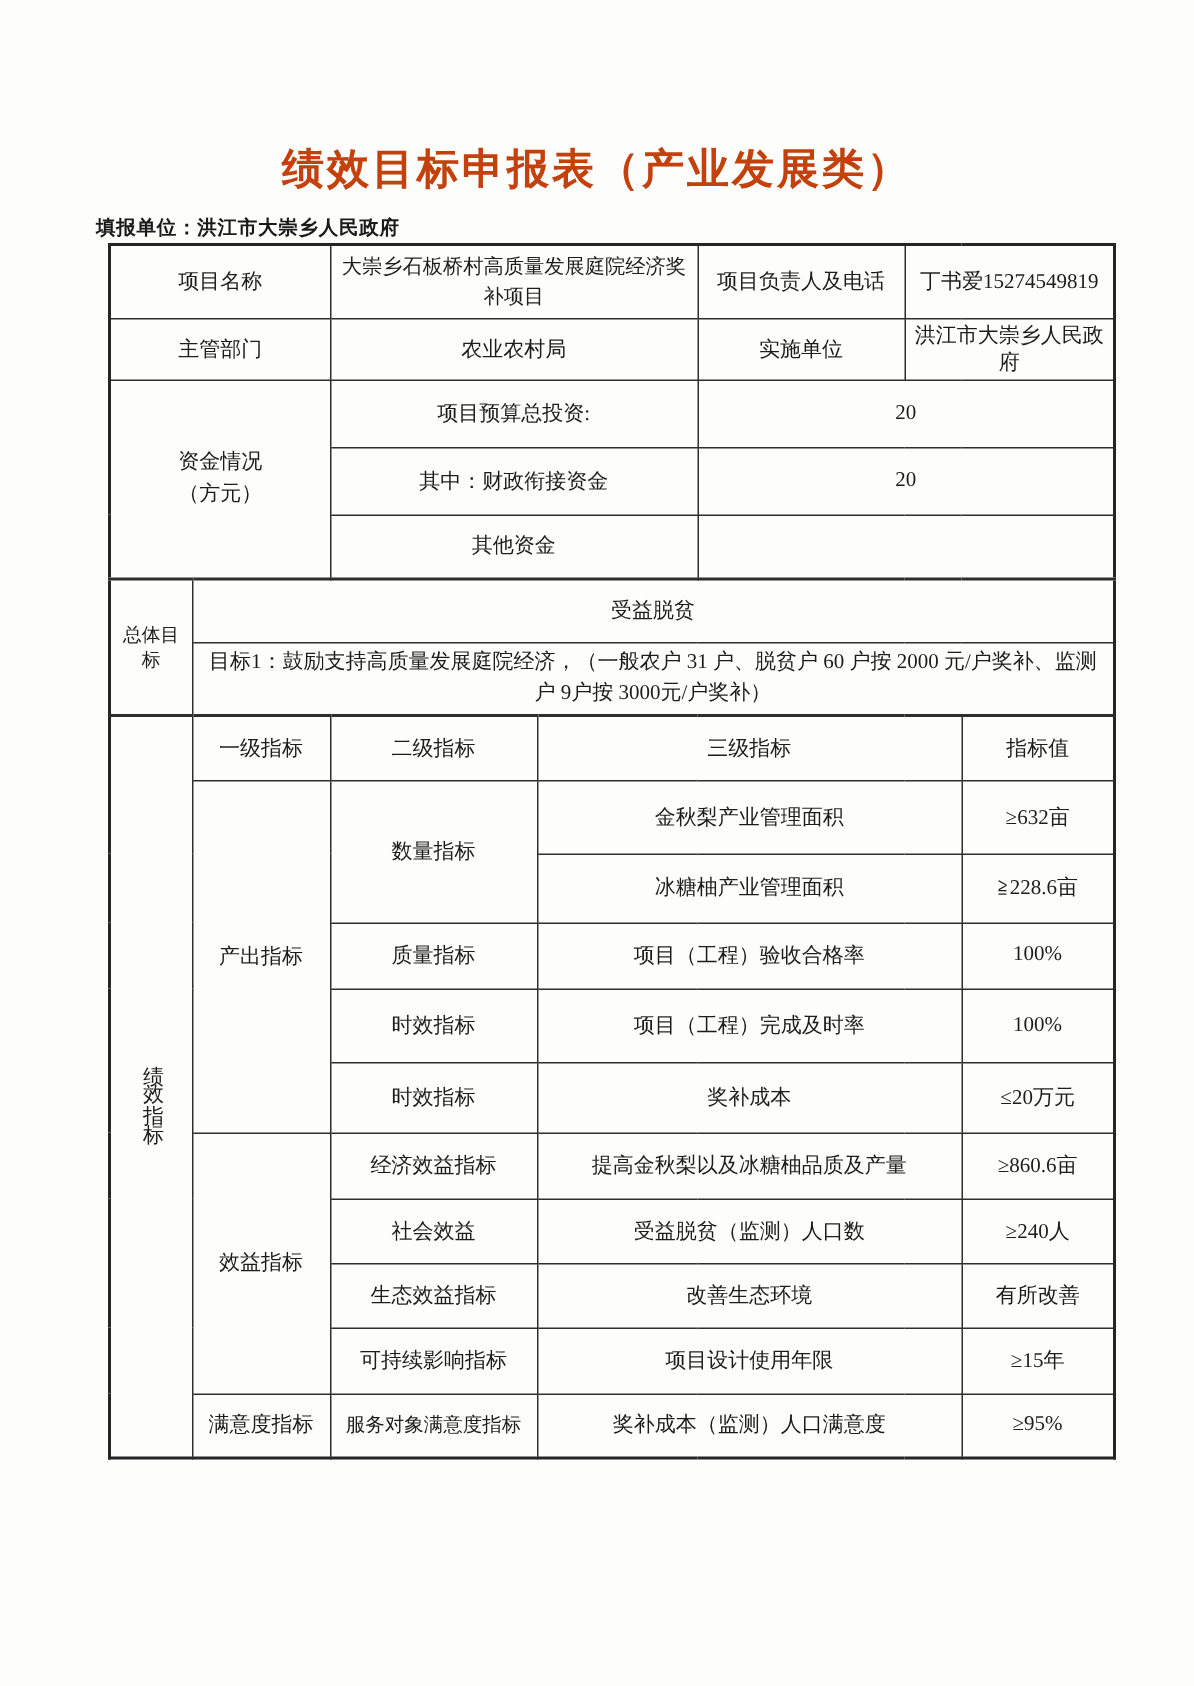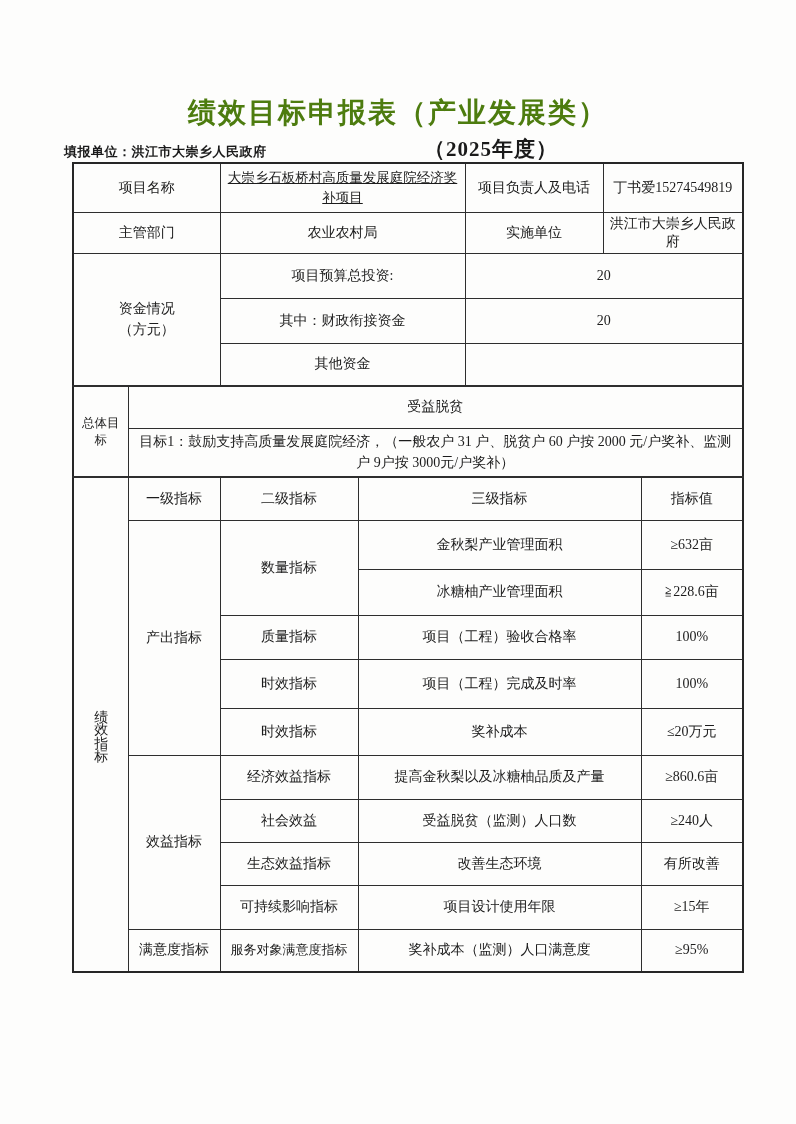--- a/index.html
+++ b/index.html
@@ -8,21 +8,21 @@
     background:#fdfdfc;
     font-family:"Liberation Serif","DejaVu Serif",serif;
     color:#1a1a1a;
     position:relative;
     overflow:hidden;
   }
   .page{position:absolute;inset:0;}
   .doc-title{
     position:absolute;top:94px;left:0;width:100%;
     text-align:center;font-size:28px;font-weight:700;
-    letter-spacing:2px;color:#4d7c0f;
+    letter-spacing:2px;color:#c2410c;
   }
   .meta-line{position:absolute;top:137px;left:0;width:100%;height:24px;}
   .filing-unit{
     position:absolute;left:64px;top:6px;
     font-size:13px;font-weight:700;letter-spacing:0.5px;
   }
   .year{
     position:absolute;left:424px;top:-2px;
     font-size:21px;font-weight:700;letter-spacing:1px;
   }
@@ -48,32 +48,31 @@
   .vert-label{
     writing-mode:vertical-rl;text-orientation:upright;
     margin:0 auto;letter-spacing:13px;font-size:14px;
   }
   .fund-lbl div{line-height:1.5;}
   .note{
     position:absolute;left:64px;top:982px;width:674px;
     font-size:14.5px;font-weight:600;line-height:1.55;
     text-align:justify;color:#151515;
   }
-  .proj-name{font-size:13.5px;line-height:1.45;text-decoration:underline;}
+  .proj-name{font-size:13.5px;line-height:1.45;}
 </style>
 </head>
 <body>
 
 <div class="page">
 
   <div class="doc-title">绩效目标申报表（产业发展类）</div>
 
   <div class="meta-line">
     <div class="filing-unit"><span>填报单位：</span><span>洪江市大崇乡人民政府</span></div>
-    <div class="year">（2025年度）</div>
   </div>
 
   <table class="main">
     <colgroup>
       <col style="width:55px">
         <col style="width:92px">
         <col style="width:138px">
       <col style="width:107px">
         <col style="width:138px">
         <col style="width:38px">

